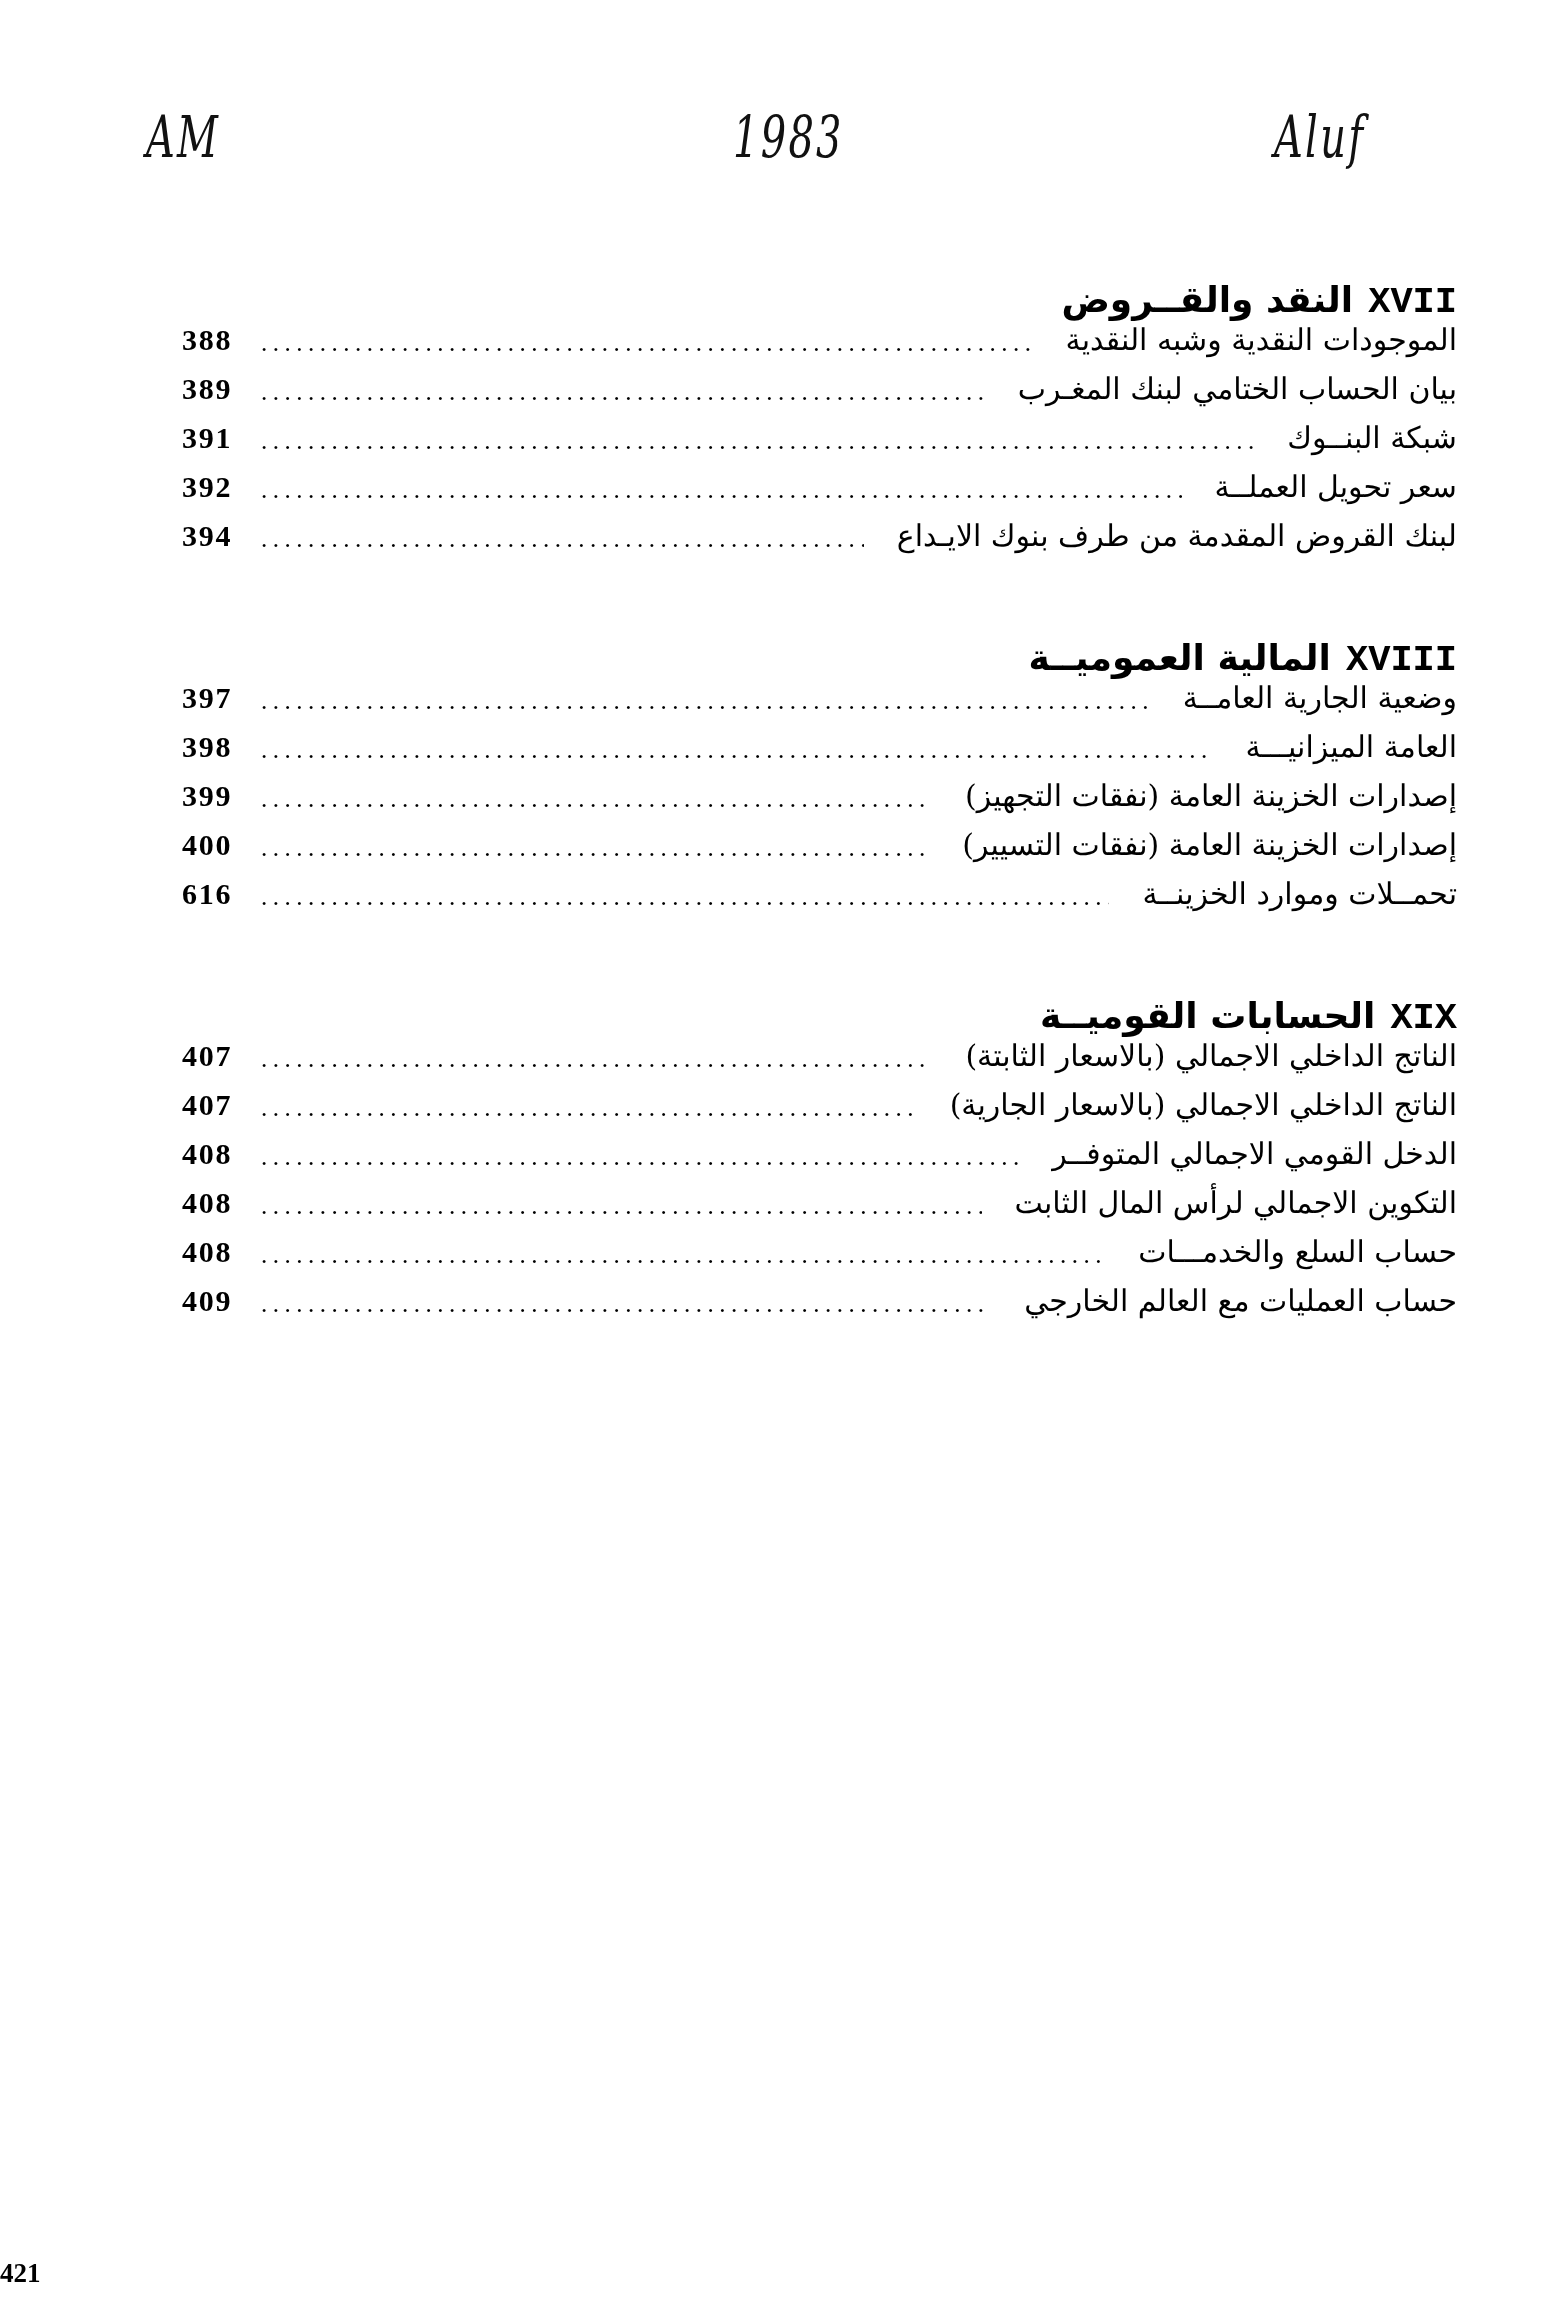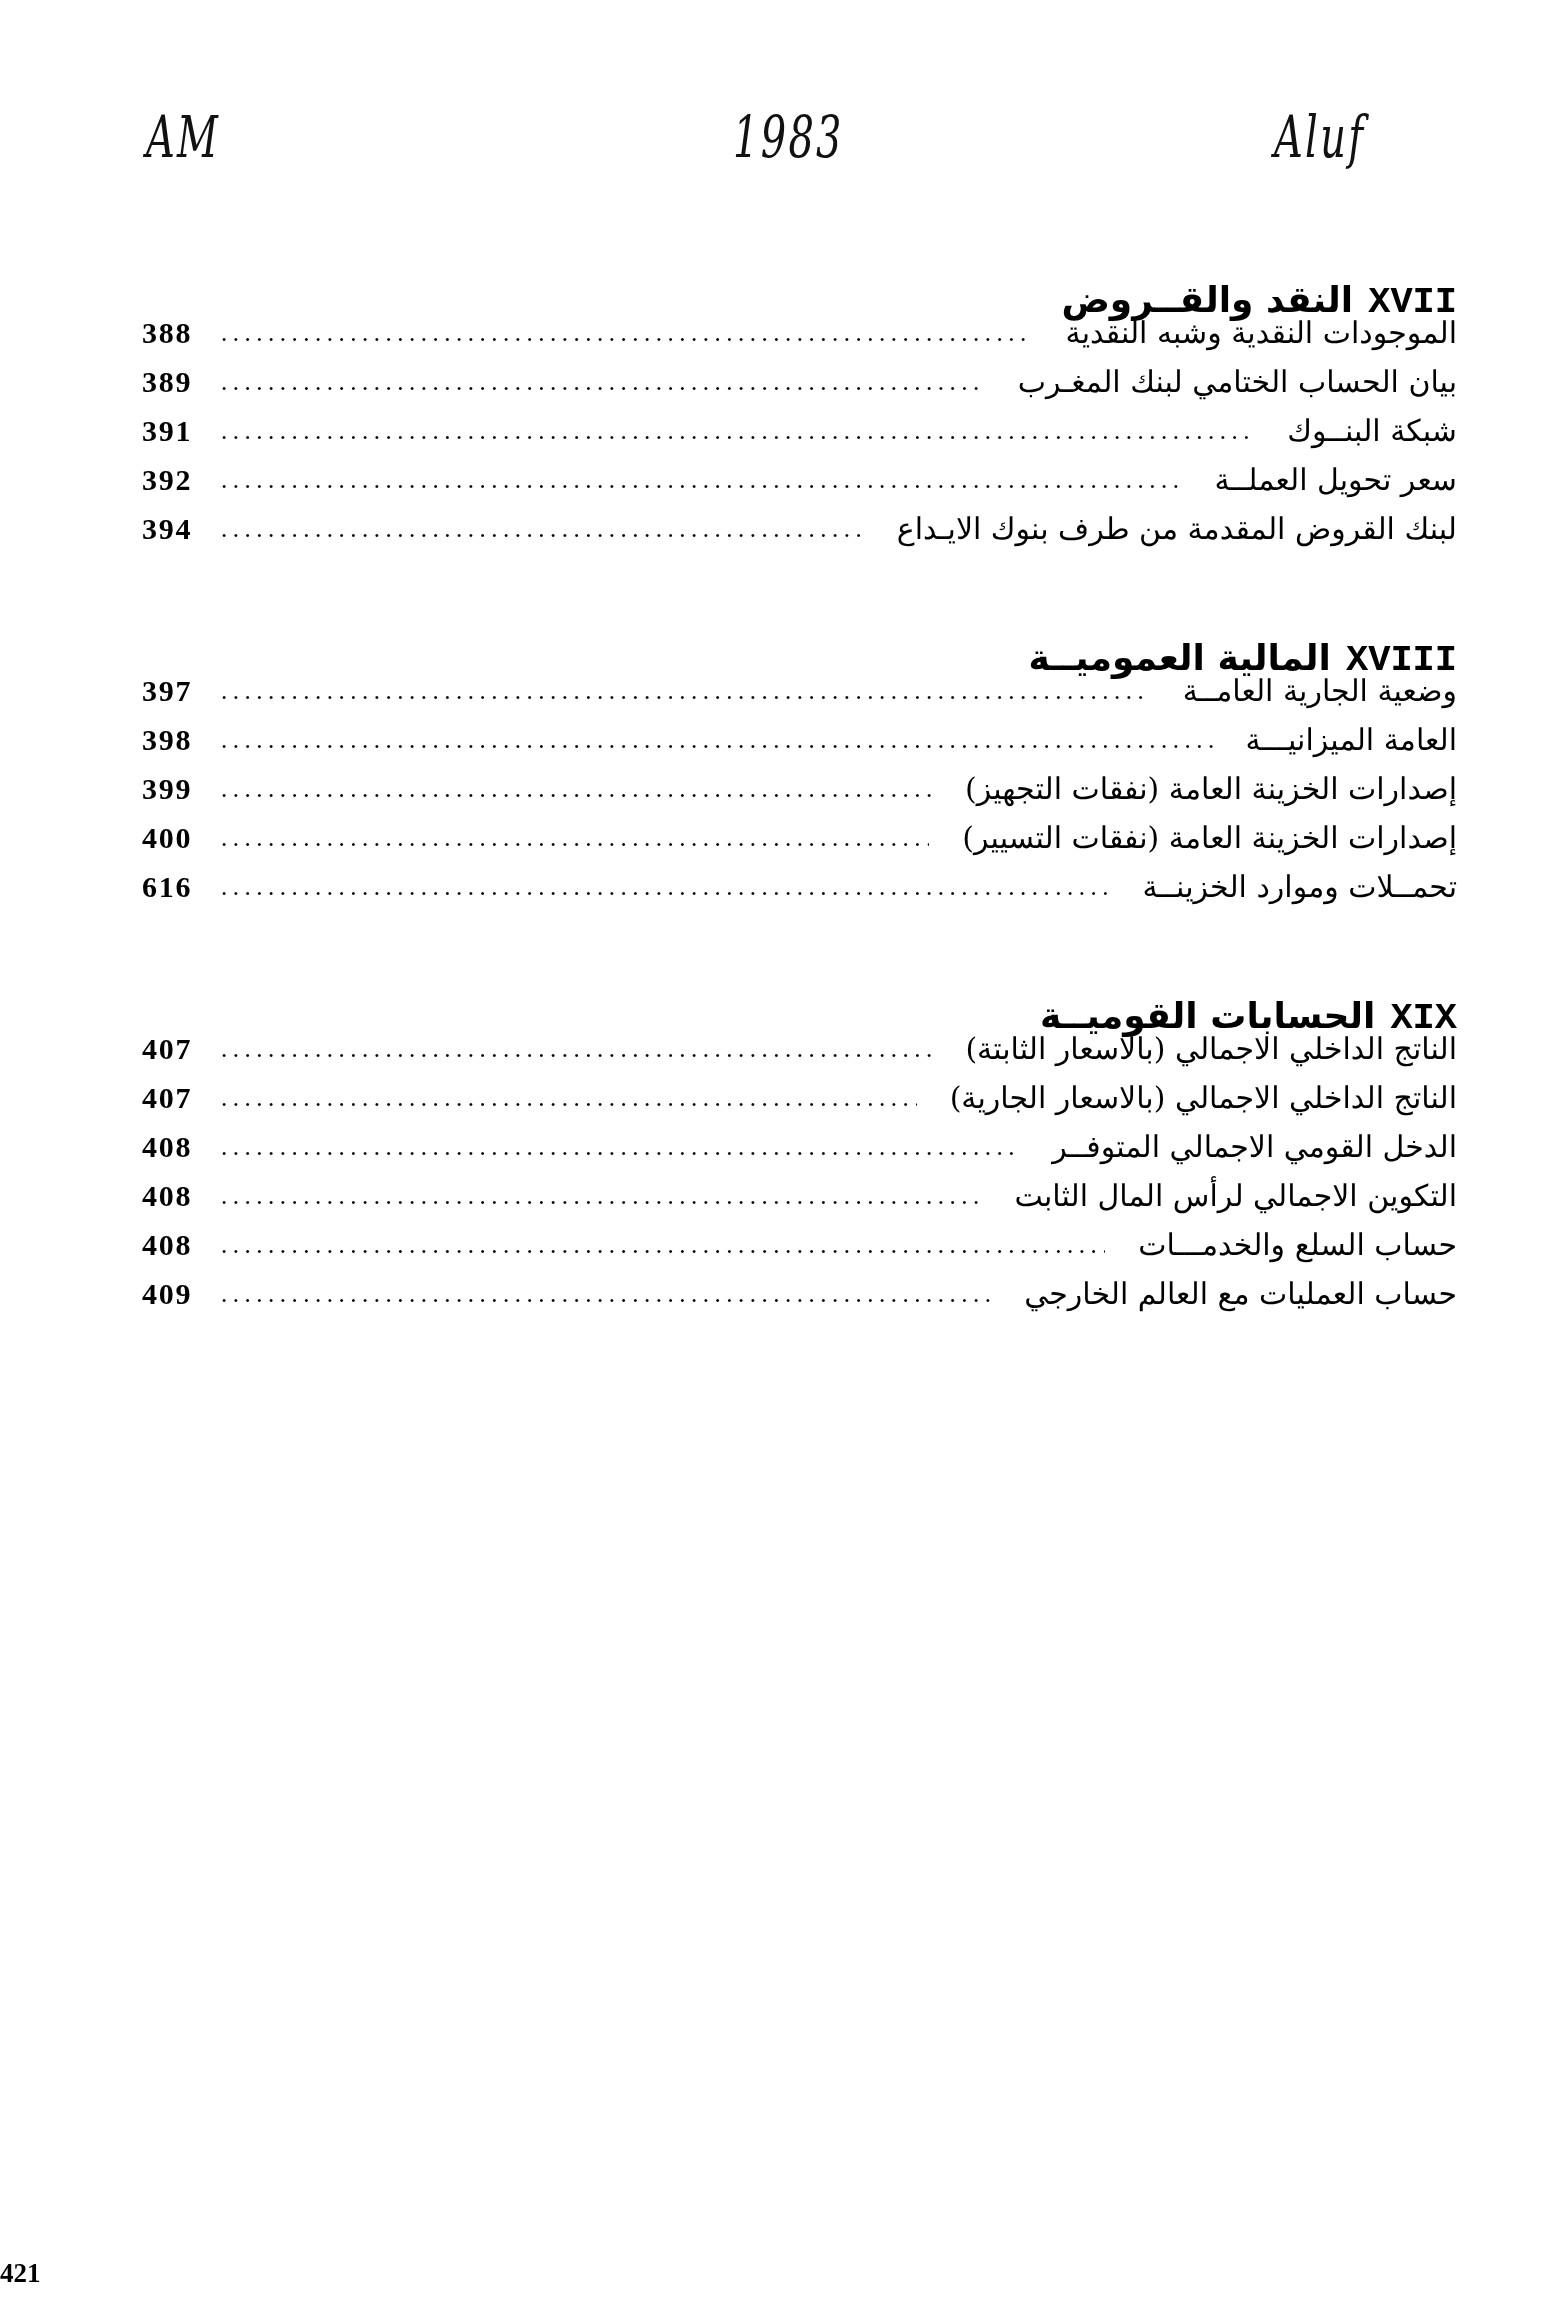--- a/index.html
+++ b/index.html
@@ -53,22 +53,23 @@
     }
     .section-title {
       font-family: "DejaVu Sans", sans-serif;
       font-weight: bold;
       font-size: 36px;
       direction: rtl;
     }
     .entry {
       display: flex;
       flex-direction: row;
-      align-items: center;
+      align-items: flex-end;
       height: 49px;
+      margin-left: 40px;
     }
     .entry-page {
       font-family: "Liberation Serif", serif;
       font-weight: bold;
       font-size: 30px;
       width: 79px;
       flex: none;
       direction: ltr;
       letter-spacing: 1.7px;
     }

